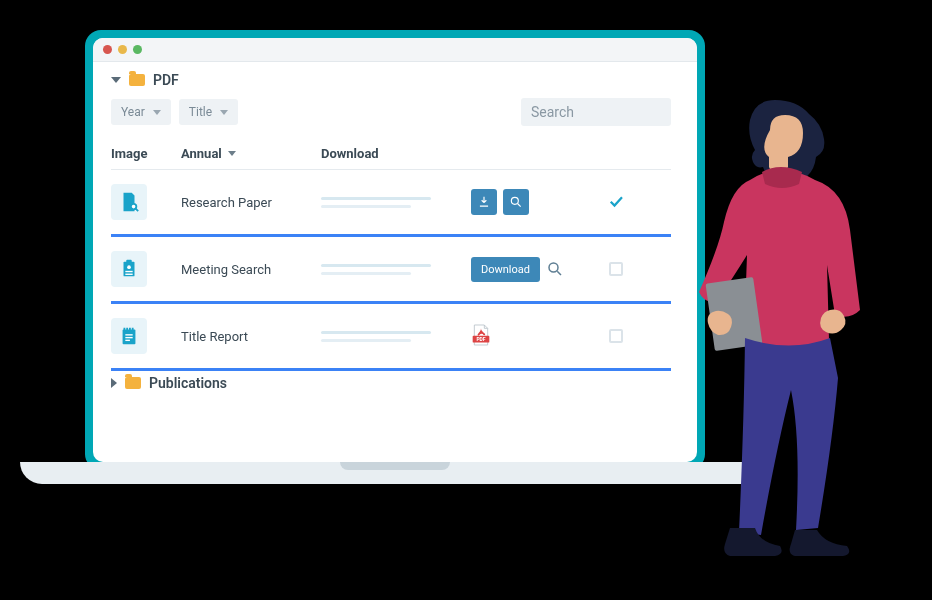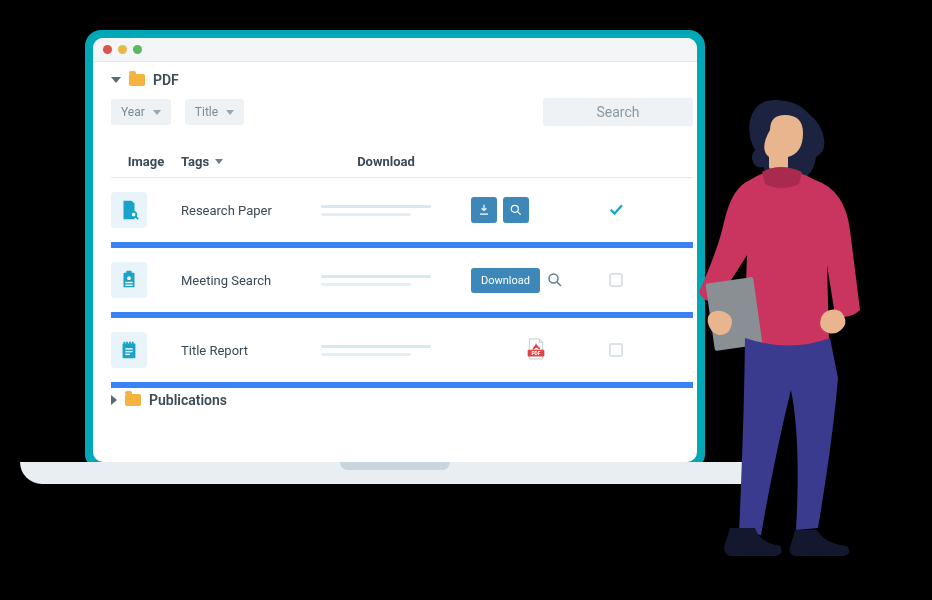--- a/index.html
+++ b/index.html
@@ -47,23 +47,22 @@
     border-bottom:1px solid #e3e8ec;
     display:flex; align-items:center; gap:6px;
     padding:0 10px;
   }
   .dot{ width:9px; height:9px; border-radius:50%; }
   .dot.r{ background:#d7564f;}
   .dot.y{ background:#e9b84a;}
   .dot.g{ background:#5ab862;}
   .content{
     flex:1;
-    padding:10px 4px 0 18px;
+    padding:10px 26px 0 18px;
     color:#3b4a55;
-    text-align:center;
   }
   .folder-row{
     display:flex; align-items:center; gap:8px;
     font-weight:600; font-size:14px;
     margin-bottom:10px;
   }
   .caret{
     width:0; height:0;
     border-left:5px solid transparent;
     border-right:5px solid transparent;
@@ -81,22 +80,22 @@
     border-radius:2px;
     position:relative;
   }
   .folder-icon::before{
     content:"";
     position:absolute; left:0; top:-3px;
     width:7px; height:3px; background:#f4b23e;
     border-radius:2px 2px 0 0;
   }
   .filters{
-    display:flex; align-items:center; gap:14px;
-    margin-bottom:20px;
+    display:flex; align-items:center; gap:8px;
+    margin-bottom:12px;
   }
   .filter{
     background:#eef2f5;
     color:#7a8a96;
     font-size:12px;
     padding:6px 10px;
     border-radius:3px;
     display:flex; align-items:center; gap:8px;
   }
   .filter .tri{
@@ -128,21 +127,21 @@
     border-left:4px solid transparent;
     border-right:4px solid transparent;
     border-top:5px solid #6d7e8a;
   }
   .c-desc{ width:150px; }
   .c-dl{ width:130px; }
   .c-chk{ width:30px; display:flex; align-items:center; justify-content:center;}
   .trow{
     display:flex; align-items:center;
     padding:14px 0;
-    border-bottom:6px solid #3b82f6;
+    border-bottom:3px solid #3b82f6;
     font-size:13px;
   }
   .doc-tile{
     width:36px; height:36px;
     background:#e8f4f9;
     border-radius:4px;
     display:flex; align-items:center; justify-content:center;
   }
   .doc-tile svg{ width:22px; height:22px; fill:#1aa3c9; }
   .desc-lines{
@@ -218,21 +217,21 @@
           <span>Title</span>
           <span class="tri"></span>
         </div>
         <div class="search">Search</div>
       </div>
 
       <div class="table">
         <div class="thead">
           <div class="c-img">Image</div>
           <div class="c-title">
-            <span>Tags</span>
+            <span>Annual</span>
             <span class="tri-sm"></span>
           </div>
           <div class="c-dl">Download</div>
           <div class="c-chk"></div>
         </div>
 
         <div class="trow">
           <div class="c-img">
             <div class="doc-tile">
               <svg viewBox="0 0 24 24">

